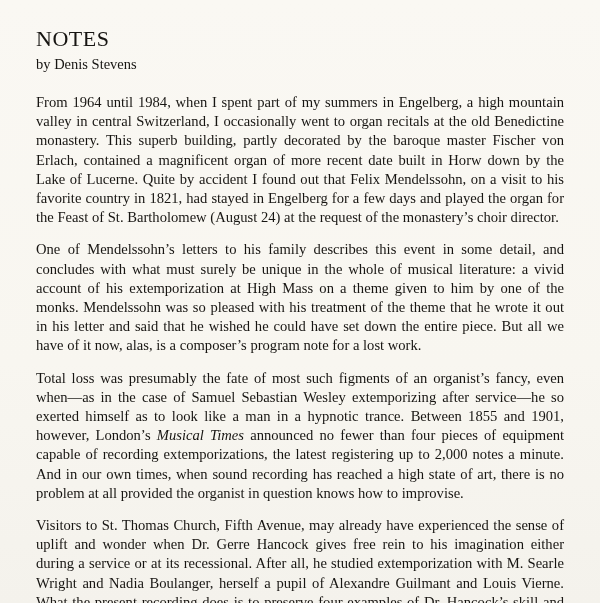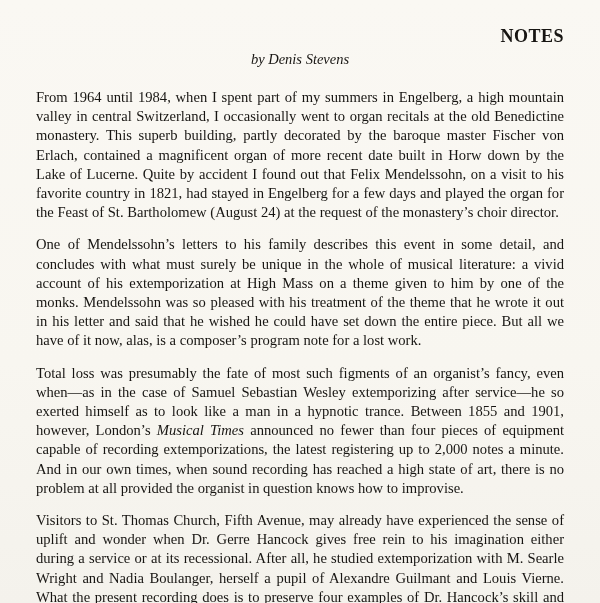--- a/index.html
+++ b/index.html
@@ -15,31 +15,30 @@
     overflow: hidden;
   }
   .page {
     box-sizing: border-box;
     width: 600px;
     height: 603px;
     padding: 26px 36px 20px 36px;
     background: linear-gradient(180deg, #faf8f3 0%, #f8f6f0 60%, #f4f2ec 100%);
   }
   .title {
-    text-align: right;
-    font-weight: bold;
-    font-size: 18px;
+    text-align: left;
+    font-weight: normal;
+    font-size: 22px;
     letter-spacing: 0.5px;
     margin: 0 0 4px 0;
   }
   .byline {
-    text-align: center;
+    text-align: left;
     font-size: 14.5px;
     margin: 0 0 20px 0;
-    font-style: italic;
   }
   .body-text p {
     margin: 0 0 13px 0;
     font-size: 14.6px;
     line-height: 19.2px;
     text-align: justify;
     text-justify: inter-word;
     font-family: Liberation Serif, serif;
   }
   .body-text p:last-child {

